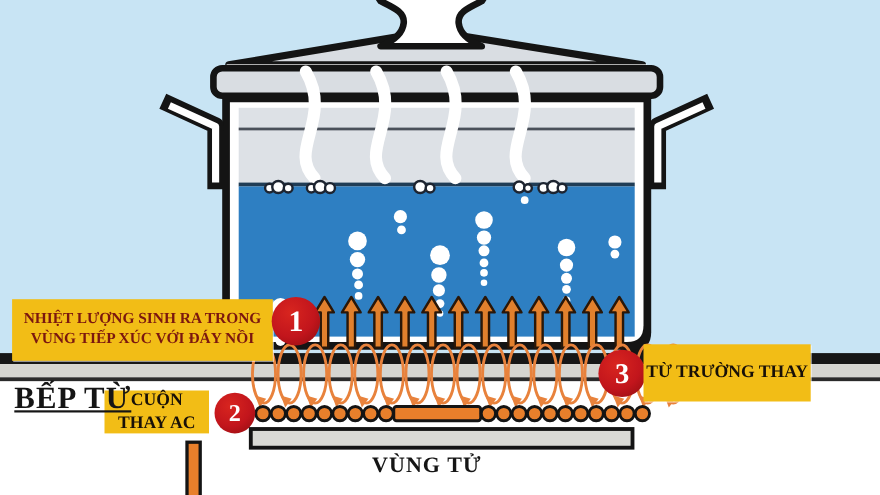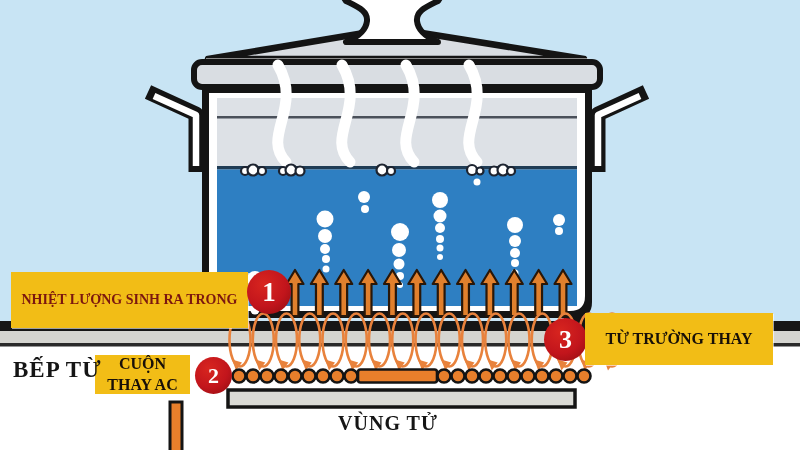--- a/index.html
+++ b/index.html
@@ -11,32 +11,32 @@
   #diagram-svg{position:absolute;left:0;top:0;z-index:1;}
   .callout{
     position:absolute;z-index:3;background:var(--label_yellow,#f2bd16);
     display:flex;flex-direction:column;align-items:center;justify-content:center;
     font-weight:bold;text-align:center;line-height:1.3;
     box-shadow:1px 1px 0 rgba(255,255,255,.6);
   }
   .callout span{display:block;white-space:nowrap;}
   #callout-1{left:11px;top:272px;width:237px;height:56px;font-size:14px;color:var(--label1_text,#7b170f);}
   #callout-2{left:95px;top:355px;width:95px;height:39px;font-size:16px;color:var(--label_text_dark,#181008);}
-  #callout-3{left:585px;top:313px;width:188px;height:52px;font-size:16px;color:var(--label_text_dark,#181008);text-align:center;}
+  #callout-3{left:585px;top:313px;width:152px;height:52px;font-size:16px;color:var(--label_text_dark,#181008);text-align:center;}
   .badge{
     position:absolute;border-radius:50%;color:#fff;font-weight:bold;
     display:flex;align-items:center;justify-content:center;
     background:radial-gradient(circle at 38% 32%, #d8251f 0%, var(--badge_red,#c2151c) 55%, #8d0d10 100%);
     z-index:4;
   }
   #badge-1{left:247px;top:270px;width:44px;height:44px;font-size:27px;}
   #badge-2{left:195px;top:357px;width:37px;height:37px;font-size:22px;}
   #badge-3{left:544px;top:318px;width:43px;height:43px;font-size:26px;z-index:2;}
   .plain-label{position:absolute;z-index:3;font-weight:bold;color:#151515;}
-  #bep-tu-label{left:13px;top:357px;font-size:23px;letter-spacing:1px;}
+  #bep-tu-label{left:13px;top:347px;font-size:28px;letter-spacing:1px;text-decoration:underline;}
   #dien-tu-label{left:300px;top:412px;width:176px;text-align:center;font-size:20px;letter-spacing:1px;}
 </style>
 </head>
 <body>
 
 <div id="stage">
 
   <svg id="diagram-svg" width="800" height="450" viewBox="0 0 800 450">
 
     <rect x="0" y="0" width="800" height="322" fill="#c8e4f4"></rect>
@@ -209,20 +209,21 @@
     <rect x="228" y="390" width="347" height="17" fill="#dadad5" stroke="#141414" stroke-width="3.5"></rect>
     <rect x="170" y="402" width="12" height="52" fill="#e87f2b" stroke="#141414" stroke-width="3"></rect>
   </svg>
 
   <div class="badge" id="badge-3">
     <span>3</span>
   </div>
 
   <div class="callout" id="callout-1">
     <span>NHIỆT LƯỢNG SINH RA TRONG</span>
+    <span>VÙNG TIẾP XÚC VỚI ĐÁY NỒI</span>
   </div>
   <div class="callout" id="callout-2">
     <span>CUỘN</span>
     <span>THAY AC</span>
   </div>
   <div class="callout" id="callout-3">
     <span>TỪ  TRƯỜNG THAY</span>
   </div>
 
   <div class="badge" id="badge-1">

